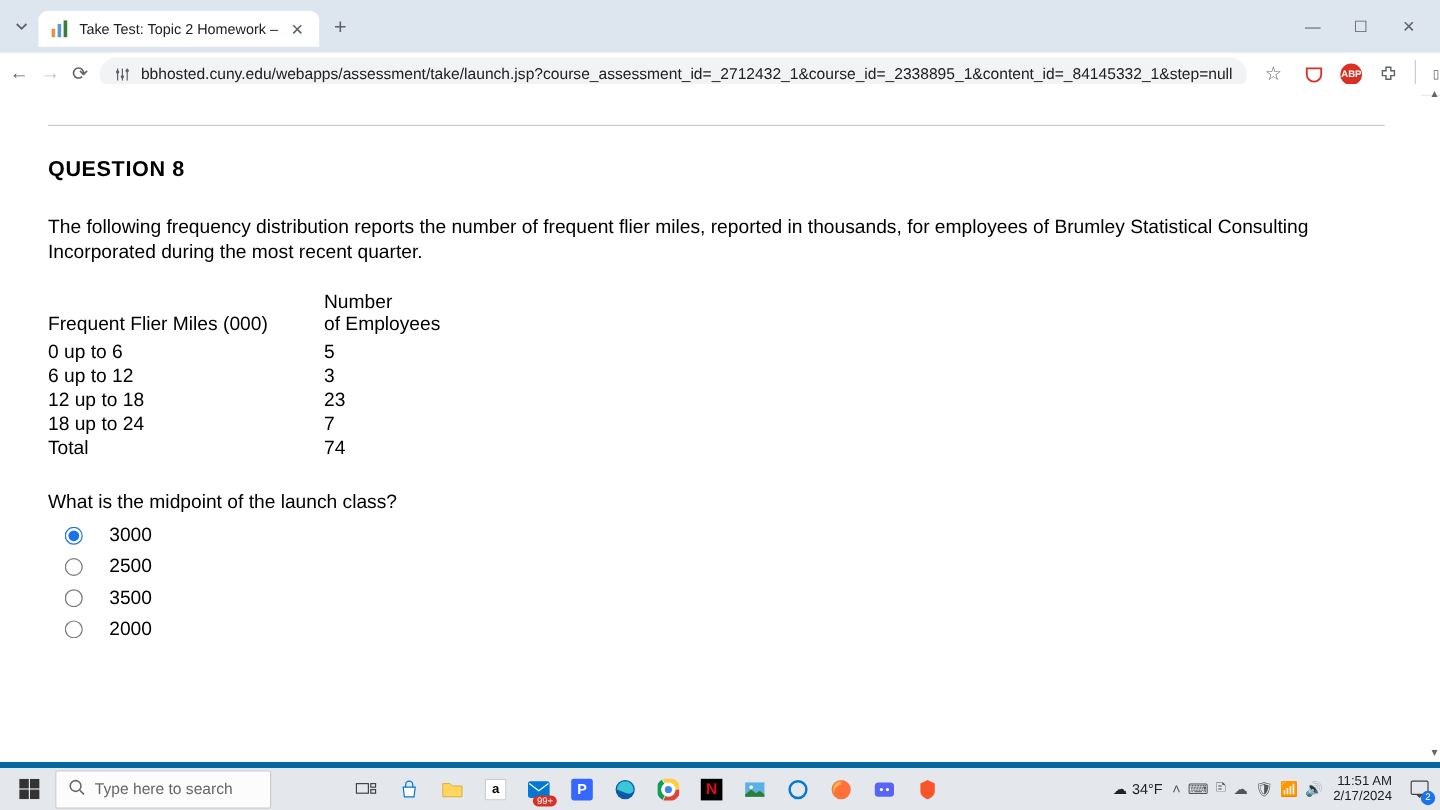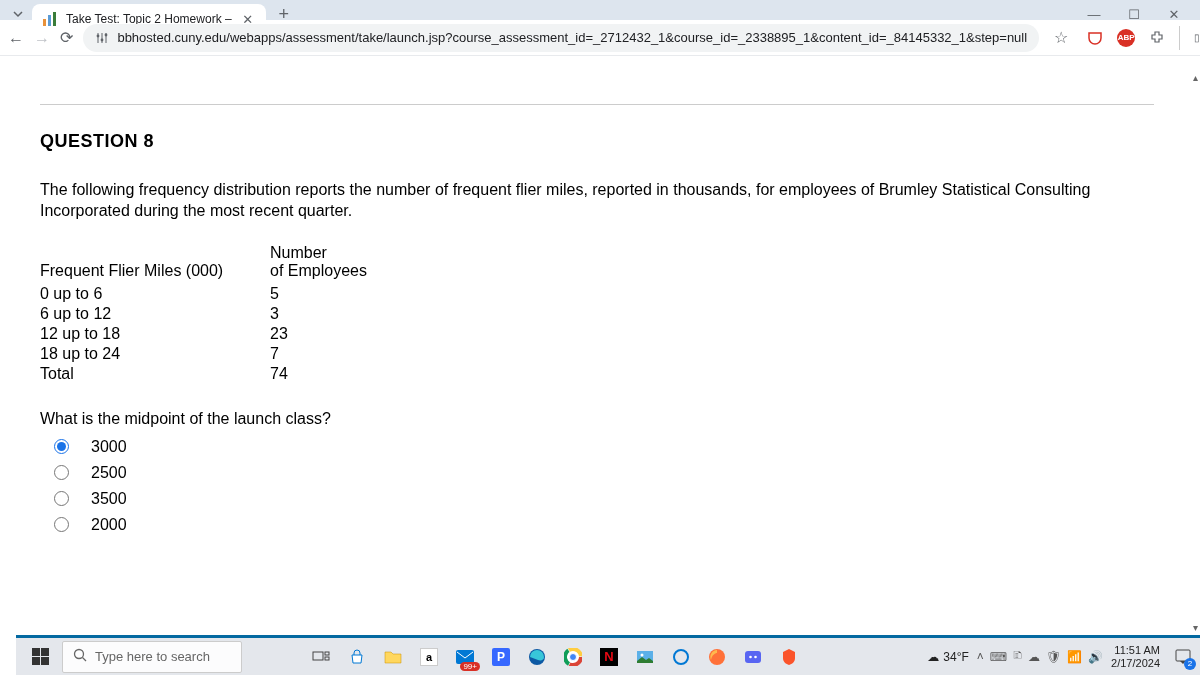--- a/index.html
+++ b/index.html
@@ -1,19 +1,19 @@
 <!DOCTYPE html>
 <html><head>
   <meta charset="utf-8">
   <style>
     * { margin: 0; padding: 0; box-sizing: border-box; }
     body { font-family: "Segoe UI", Arial, sans-serif; font-size: 13px; background: #fff; overflow: hidden; width: 1200px; height: 675px; position: relative; }
     
     
-    .titlebar { height: 20px; background: #dde5ee; display: flex; align-items: flex-start; padding: 0 4px; }
+    .titlebar { height: 44px; background: #dde5ee; display: flex; align-items: center; padding: 0 4px; }
     .tab-dropdown { width: 28px; height: 28px; display: flex; align-items: center; justify-content: center; cursor: pointer; }
     .tab { background: #fff; border-radius: 8px 8px 0 0; height: 30px; display: flex; align-items: center; padding: 0 10px; margin-top: 4px; min-width: 210px; gap: 8px; }
     .tab .favicon { width: 16px; height: 16px; display: flex; align-items: center; justify-content: center; }
     .tab .favicon svg { width: 16px; height: 16px; }
     .tab-title { font-size: 12px; color: #202124; flex: 1; white-space: nowrap; overflow: hidden; }
     .tab-close { width: 16px; height: 16px; display: flex; align-items: center; justify-content: center; color: #5f6368; cursor: pointer; }
     .new-tab { width: 28px; height: 28px; display: flex; align-items: center; justify-content: center; font-size: 18px; color: #5f6368; cursor: pointer; margin-left: 4px; }
     .winctrl { margin-left: auto; display: flex; gap: 12px; padding-right: 8px; }
     .winctrl span { width: 28px; height: 28px; display: flex; align-items: center; justify-content: center; color: #5f6368; }
     
@@ -38,21 +38,21 @@
     .freq-table th { text-align: left; font-weight: normal; vertical-align: bottom; padding: 0 12px 4px 0; }
     .freq-table th:first-child { width: 230px; }
     .freq-table td { padding: 0 12px 0 0; line-height: 1.25; }
     
     .question2 { font-family: Arial, sans-serif; font-size: 16px; color: #000; margin-bottom: 10px; }
     .options { padding-left: 14px; }
     .option { display: flex; align-items: center; gap: 22px; margin-bottom: 8px; font-family: Arial, sans-serif; font-size: 16px; }
     .option input[type=radio] { width: 15px; height: 15px; accent-color: #1a73e8; }
     
     
-    .taskbar { position: absolute; bottom: 0; left: 16px; right: 0; height: 40px; background: #e4e7ec; display: flex; align-items: center; padding: 0 6px; gap: 4px; border-top: 3px solid #0369a1; }
+    .taskbar { position: absolute; bottom: 0; left: 0; right: 0; height: 40px; background: #e4e7ec; display: flex; align-items: center; padding: 0 6px; gap: 4px; border-top: 5px solid #0369a1; }
     .start { width: 36px; height: 32px; display: flex; align-items: center; justify-content: center; }
     .start svg { width: 17px; height: 17px; }
     .search-box { height: 32px; width: 180px; background: #fcfcfd; border: 1px solid #ccc; border-radius: 2px; display: flex; align-items: center; padding: 0 10px; gap: 8px; color: #666; font-size: 13px; }
     .lizard { width: 50px; height: 32px; margin-left: 4px; }
     .tb-icons { display: flex; align-items: center; gap: 6px; margin-left: 2px; }
     .tb-icon { width: 30px; height: 32px; display: flex; align-items: center; justify-content: center; position: relative; }
     .tb-icon .badge { position: absolute; bottom: 2px; right: 0; background: #d93025; color: #fff; font-size: 8px; padding: 0 3px; border-radius: 6px; }
     .tb-right { margin-left: auto; display: flex; align-items: center; gap: 8px; color: #222; font-size: 12px; }
     .temp { display: flex; align-items: center; gap: 4px; }
     .tray { display: flex; align-items: center; gap: 6px; color: #555; font-size: 12px; }

